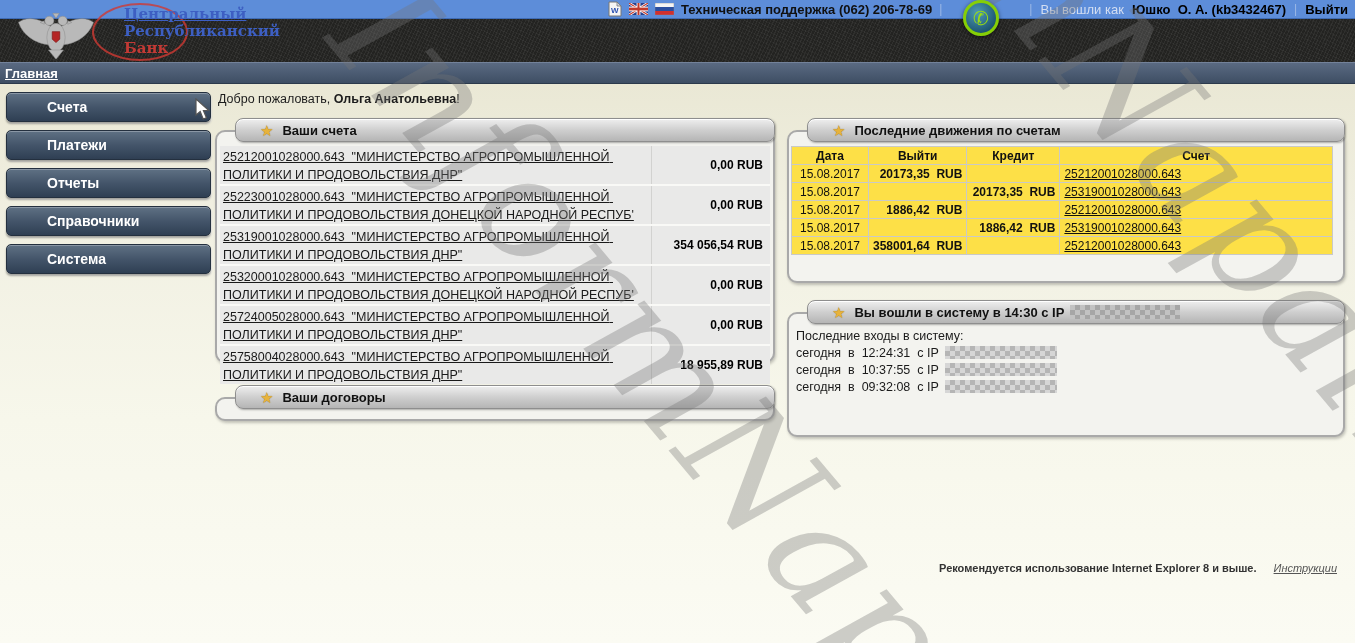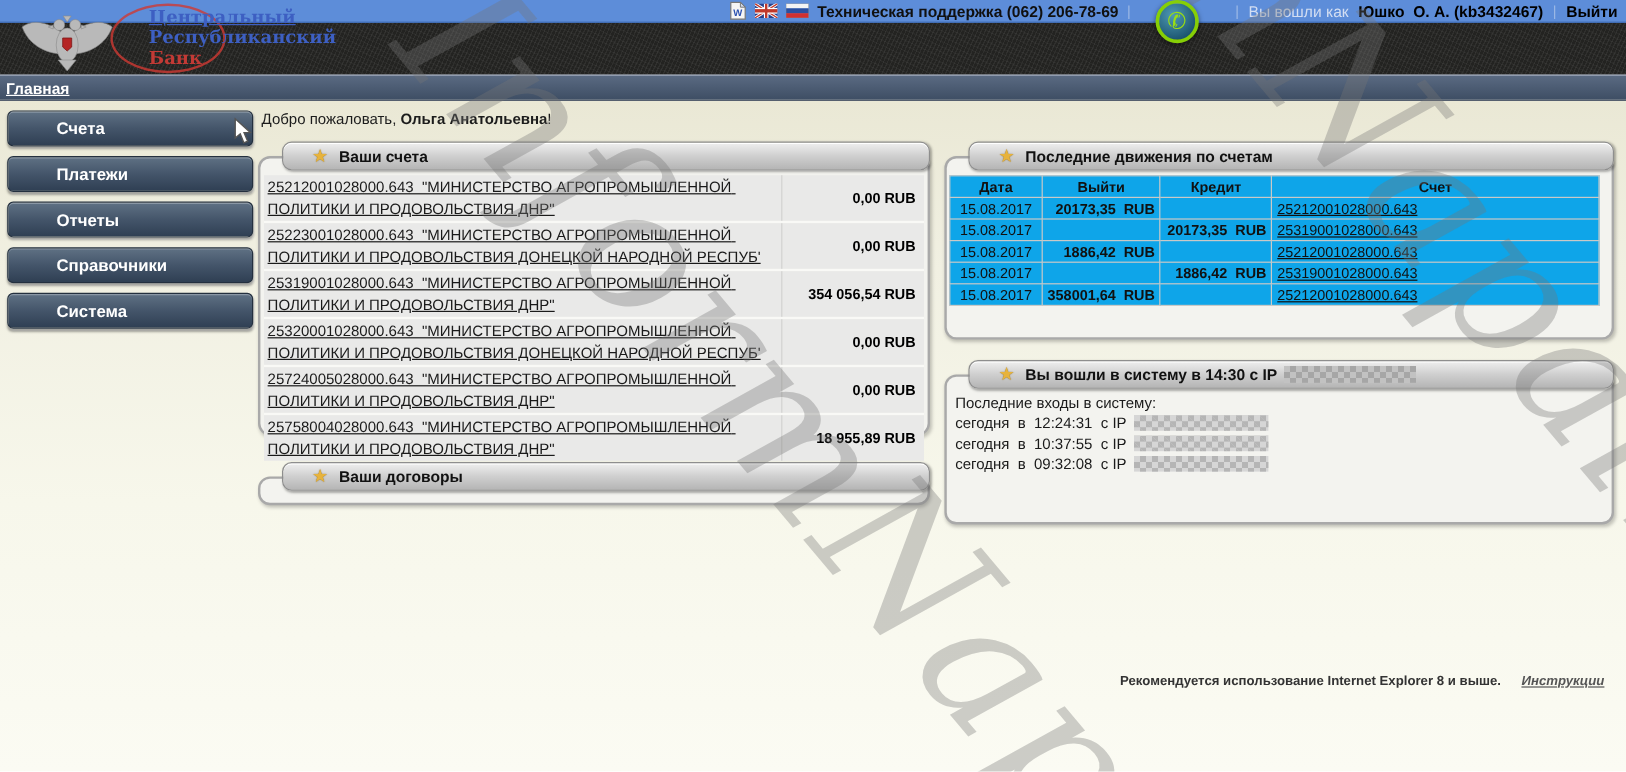--- a/index.html
+++ b/index.html
@@ -80,42 +80,42 @@
   .acct-cell{width:432px;box-sizing:border-box;border-right:1px solid #d2d2d0;padding:1px 6px 1px 3px;}
   .acct-link{color:#1a1a1a;font-size:12.5px;line-height:16px;text-decoration:underline;
       white-space:pre-wrap;cursor:pointer;}
   .acct-balance{flex:1;display:flex;align-items:center;justify-content:flex-end;padding-right:7px;
       font-weight:bold;font-size:12px;color:#000;white-space:pre;}
 
   #contracts-panel{left:215px;top:385px;width:560px;height:36px;}
 
   #movements-panel{left:787px;top:118px;width:558px;height:165px;}
   .mv-table{position:absolute;left:4px;top:28px;width:542px;border-collapse:collapse;
-      background:#0ea5e9;font-size:12px;z-index:3;}
+      background:#fde047;font-size:12px;z-index:3;}
   .mv-table th,.mv-table td{border:1px solid #c9c9c7;height:17px;padding:0 4px;color:#111;}
   .mv-table th{font-weight:bold;text-align:center;}
   .mv-date{text-align:center;width:68px;}
   .mv-num{text-align:right;font-weight:bold;white-space:pre;width:84px;}
   .mv-acct a{color:#111;text-decoration:underline;cursor:pointer;}
 
   #session-panel{left:787px;top:300px;width:558px;height:137px;}
   .session-body{position:absolute;left:9px;right:8px;top:27px;font-size:12.5px;color:#1a1a1a;z-index:3;}
   .session-line{height:17px;display:flex;align-items:center;white-space:pre;}
   .mosaic{display:inline-block;width:112px;height:13px;margin-left:6px;background-color:#d6d6d6;
       background-image:linear-gradient(45deg,#b5b5b5 25%,transparent 25% 75%,#b5b5b5 75%),
                        linear-gradient(45deg,#b5b5b5 25%,transparent 25% 75%,#b5b5b5 75%);
       background-size:10px 10px;background-position:0 0,5px 5px;}
   .head-mosaic{display:inline-block;width:110px;height:14px;margin-left:6px;background-color:#c2c2c2;
       background-image:linear-gradient(45deg,#a6a6a6 25%,transparent 25% 75%,#a6a6a6 75%),
                        linear-gradient(45deg,#a6a6a6 25%,transparent 25% 75%,#a6a6a6 75%);
       background-size:10px 10px;background-position:0 0,5px 5px;}
 
   
   .footer{position:absolute;top:562px;right:18px;font-size:11px;color:#333;font-weight:bold;z-index:2;}
-  .footer a{font-weight:bold;font-style:italic;color:#555;margin-left:14px;text-decoration:underline;cursor:pointer;}
+  .footer a{font-weight:normal;font-style:italic;color:#555;margin-left:14px;text-decoration:underline;cursor:pointer;}
 
   
   .wm{position:absolute;z-index:40;pointer-events:none;font-family:"DejaVu Serif",serif;
       font-style:italic;font-size:150px;color:rgba(118,118,118,.35);transform-origin:0 0;
       transform:rotate(50deg);white-space:nowrap;letter-spacing:4px;}
   #wm1{left:430px;top:-50px;}
   #wm2{left:800px;top:-440px;}
 
   .cursor{position:absolute;left:194px;top:98px;z-index:60;pointer-events:none;}
 </style>

